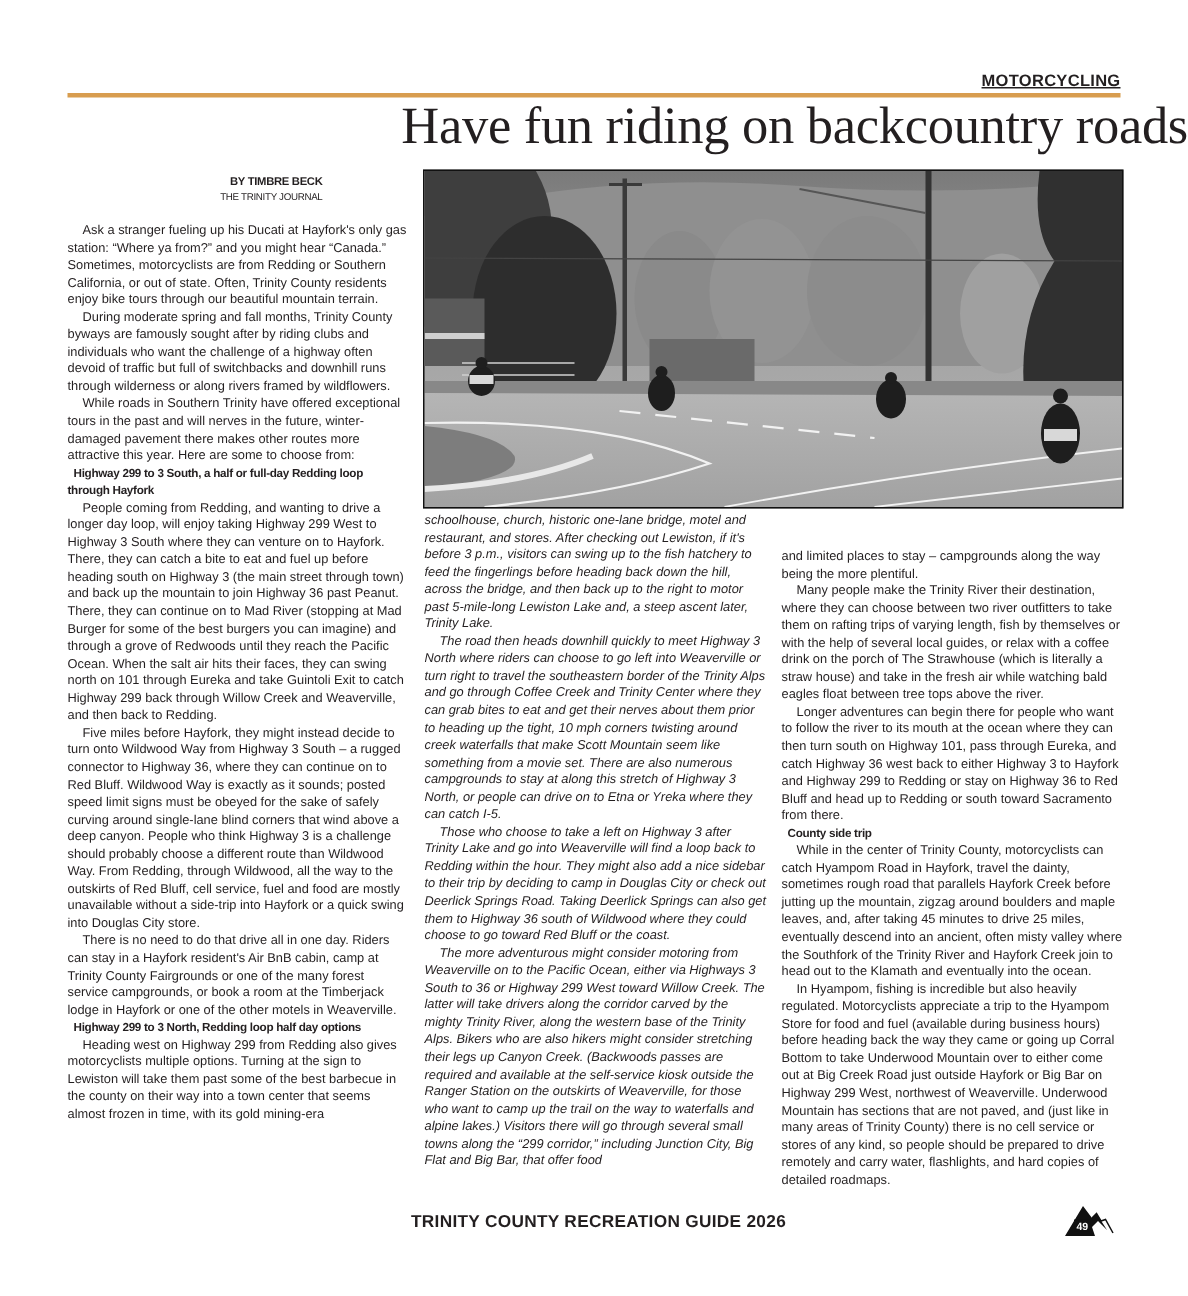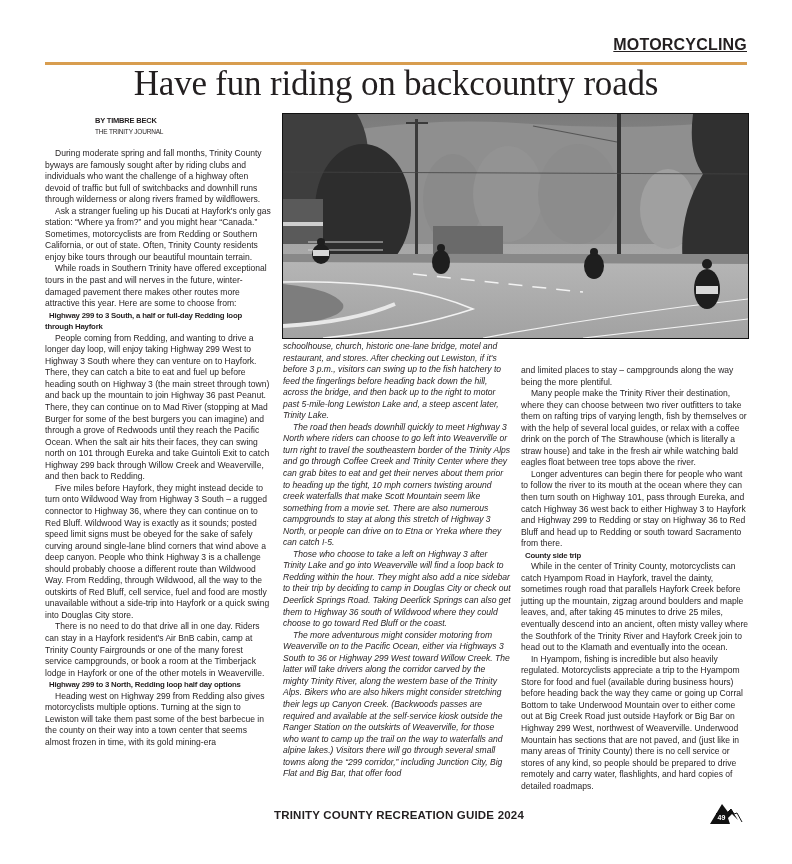--- a/index.html
+++ b/index.html
@@ -1,27 +1,27 @@
 <!DOCTYPE html>
 <html><head>
 <meta charset="utf-8">
 <style>
   html, body { margin: 0; padding: 0; background: #ffffff; }
   body { width: 792px; height: 864px; position: relative; overflow: hidden;
          font-family: "Liberation Sans", "DejaVu Sans", sans-serif; color: #231f20; }
 
-  .section-label { position: absolute; right: 45px; top: 36px; font-weight: bold;
-    font-size: 16px; letter-spacing: 0.2px; color: #231f20; text-decoration: underline; }
+  .section-label { position: absolute; right: 45px; top: 48px; font-weight: bold;
+    font-size: 11px; letter-spacing: 0.2px; color: #231f20; text-decoration: underline; }
   .rule { position: absolute; left: 45px; right: 45px; top: 62px; height: 3px; background: #d89d4f; }
 
-  .headline { position: absolute; left: 0; right: 0; top: 64px; text-align: center;
+  .headline { position: absolute; left: 0; right: 0; top: 64px; text-align: right;
     font-family: "Liberation Serif", "DejaVu Serif", serif; font-size: 35px;
     color: #231f20; letter-spacing: -0.2px; }
 
-  .byline { position: absolute; left: 95px; width: 120px; top: 116px; text-align: left; }
+  .byline { position: absolute; left: 95px; width: 120px; top: 116px; text-align: right; }
   .byline .author { font-size: 7.5px; font-weight: bold; letter-spacing: -0.2px; }
   .byline .outlet { font-size: 6.5px; margin-top: 3px; letter-spacing: -0.2px; }
 
   .photo { position: absolute; left: 282px; top: 113px; width: 465px; height: 224px;
     border: 1px solid #111; overflow: hidden; background: #8e8e8e; }
 
   .col { position: absolute; font-size: 8.55px; line-height: 11.55px; text-align: left; }
   .col p { margin: 0; text-indent: 10px; }
   .col p.cont { text-indent: 0; }
   .col .sub { font-weight: bold; font-size: 7.8px; text-indent: 4px; letter-spacing: -0.2px;
@@ -112,22 +112,22 @@
       <circle cx="424" cy="150" r="5"></circle>
     </g>
     <g fill="#d8d8d8">
       <rect x="30" y="136" width="16" height="6"></rect>
       <rect x="413" y="172" width="22" height="8"></rect>
     </g>
   </svg>
 </div>
 
 <div class="col col1">
+  <p>Ask a stranger fueling up his Ducati at Hayfork's only gas station: “Where ya from?” and you might hear “Canada.” Sometimes, motorcyclists are from Redding or Southern California, or out of state. Often, Trinity County residents enjoy bike tours through our beautiful mountain terrain.</p>
   <p>During moderate spring and fall months, Trinity County byways are famously sought after by riding clubs and individuals who want the challenge of a highway often devoid of traffic but full of switchbacks and downhill runs through wilderness or along rivers framed by wildflowers.</p>
-  <p>Ask a stranger fueling up his Ducati at Hayfork's only gas station: “Where ya from?” and you might hear “Canada.” Sometimes, motorcyclists are from Redding or Southern California, or out of state. Often, Trinity County residents enjoy bike tours through our beautiful mountain terrain.</p>
   <p>While roads in Southern Trinity have offered exceptional tours in the past and will nerves in the future, winter-damaged pavement there makes other routes more attractive this year. Here are some to choose from:</p>
   <p class="sub">Highway 299 to 3 South, a half or full-day Redding loop through Hayfork</p>
   <p>People coming from Redding, and wanting to drive a longer day loop, will enjoy taking Highway 299 West to Highway 3 South where they can venture on to Hayfork. There, they can catch a bite to eat and fuel up before heading south on Highway 3 (the main street through town) and back up the mountain to join Highway 36 past Peanut. There, they can continue on to Mad River (stopping at Mad Burger for some of the best burgers you can imagine) and through a grove of Redwoods until they reach the Pacific Ocean. When the salt air hits their faces, they can swing north on 101 through Eureka and take Guintoli Exit to catch Highway 299 back through Willow Creek and Weaverville, and then back to Redding.</p>
   <p>Five miles before Hayfork, they might instead decide to turn onto Wildwood Way from Highway 3 South – a rugged connector to Highway 36, where they can continue on to Red Bluff. Wildwood Way is exactly as it sounds; posted speed limit signs must be obeyed for the sake of safely curving around single-lane blind corners that wind above a deep canyon. People who think Highway 3 is a challenge should probably choose a different route than Wildwood Way. From Redding, through Wildwood, all the way to the outskirts of Red Bluff, cell service, fuel and food are mostly unavailable without a side-trip into Hayfork or a quick swing into Douglas City store.</p>
   <p>There is no need to do that drive all in one day. Riders can stay in a Hayfork resident's Air BnB cabin, camp at Trinity County Fairgrounds or one of the many forest service campgrounds, or book a room at the Timberjack lodge in Hayfork or one of the other motels in Weaverville.</p>
   <p class="sub">Highway 299 to 3 North, Redding loop half day options</p>
   <p>Heading west on Highway 299 from Redding also gives motorcyclists multiple options. Turning at the sign to Lewiston will take them past some of the best barbecue in the county on their way into a town center that seems almost frozen in time, with its gold mining-era</p>
 </div>
 
 <div class="col col2">
@@ -139,21 +139,21 @@
 
 <div class="col col3">
   <p class="cont">and limited places to stay – campgrounds along the way being the more plentiful.</p>
   <p>Many people make the Trinity River their destination, where they can choose between two river outfitters to take them on rafting trips of varying length, fish by themselves or with the help of several local guides, or relax with a coffee drink on the porch of The Strawhouse (which is literally a straw house) and take in the fresh air while watching bald eagles float between tree tops above the river.</p>
   <p>Longer adventures can begin there for people who want to follow the river to its mouth at the ocean where they can then turn south on Highway 101, pass through Eureka, and catch Highway 36 west back to either Highway 3 to Hayfork and Highway 299 to Redding or stay on Highway 36 to Red Bluff and head up to Redding or south toward Sacramento from there.</p>
   <p class="sub">County side trip</p>
   <p>While in the center of Trinity County, motorcyclists can catch Hyampom Road in Hayfork, travel the dainty, sometimes rough road that parallels Hayfork Creek before jutting up the mountain, zigzag around boulders and maple leaves, and, after taking 45 minutes to drive 25 miles, eventually descend into an ancient, often misty valley where the Southfork of the Trinity River and Hayfork Creek join to head out to the Klamath and eventually into the ocean.</p>
   <p>In Hyampom, fishing is incredible but also heavily regulated. Motorcyclists appreciate a trip to the Hyampom Store for food and fuel (available during business hours) before heading back the way they came or going up Corral Bottom to take Underwood Mountain over to either come out at Big Creek Road just outside Hayfork or Big Bar on Highway 299 West, northwest of Weaverville. Underwood Mountain has sections that are not paved, and (just like in many areas of Trinity County) there is no cell service or stores of any kind, so people should be prepared to drive remotely and carry water, flashlights, and hard copies of detailed roadmaps.</p>
 </div>
 
-<div class="footer-title">TRINITY COUNTY RECREATION GUIDE 2024</div>
+<div class="footer-title">TRINITY COUNTY RECREATION GUIDE 2026</div>
 
 <div class="page-badge">
   <svg width="36" height="24" viewBox="0 0 36 24" xmlns="http://www.w3.org/2000/svg">
     <path d="M2 22 L14 2 L20 10 L23 7 L30 18 L27 15 L24 12 L20 16 L22 22 Z" fill="#111"></path>
     <path d="M20 10 L23 7 L26 12 L29 11 L34 20" stroke="#111" stroke-width="1" fill="none"></path>
     <rect x="8" y="11" width="11" height="8" fill="#111"></rect>
     <text x="13.5" y="18" font-size="7" font-weight="bold" text-anchor="middle" fill="#fff" font-family="Liberation Sans, sans-serif">49</text>
   </svg>
 </div>
 

